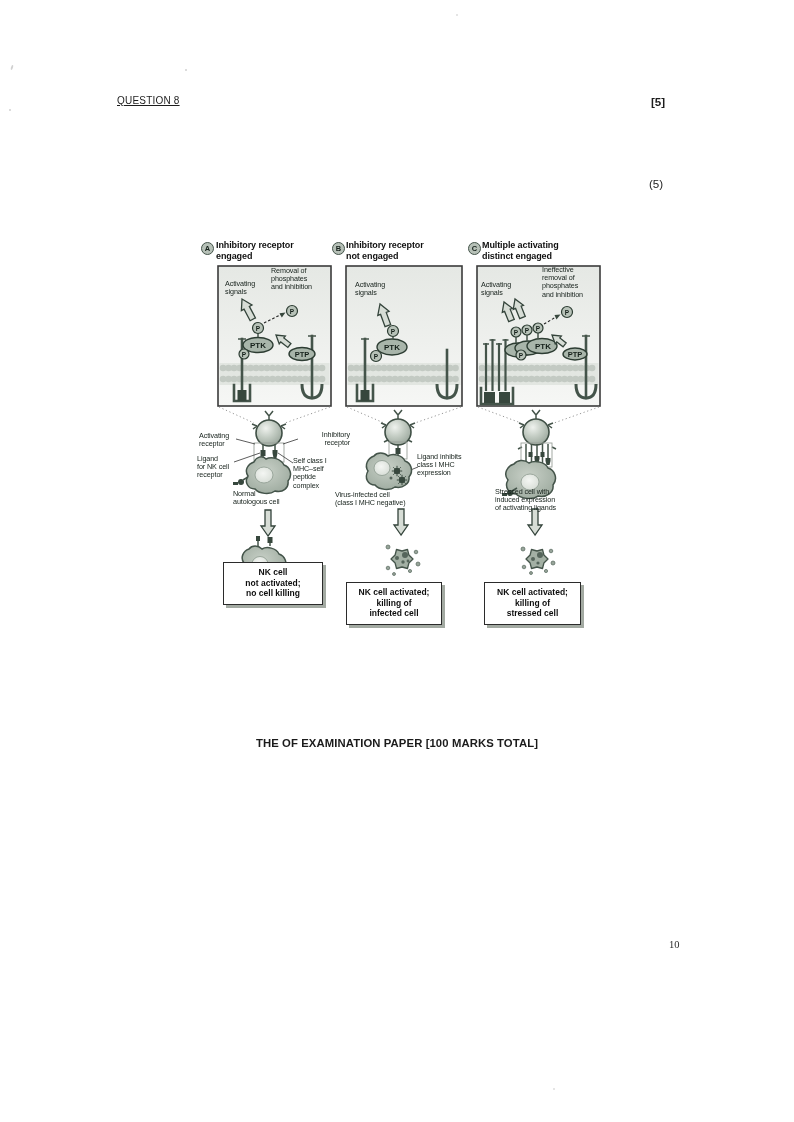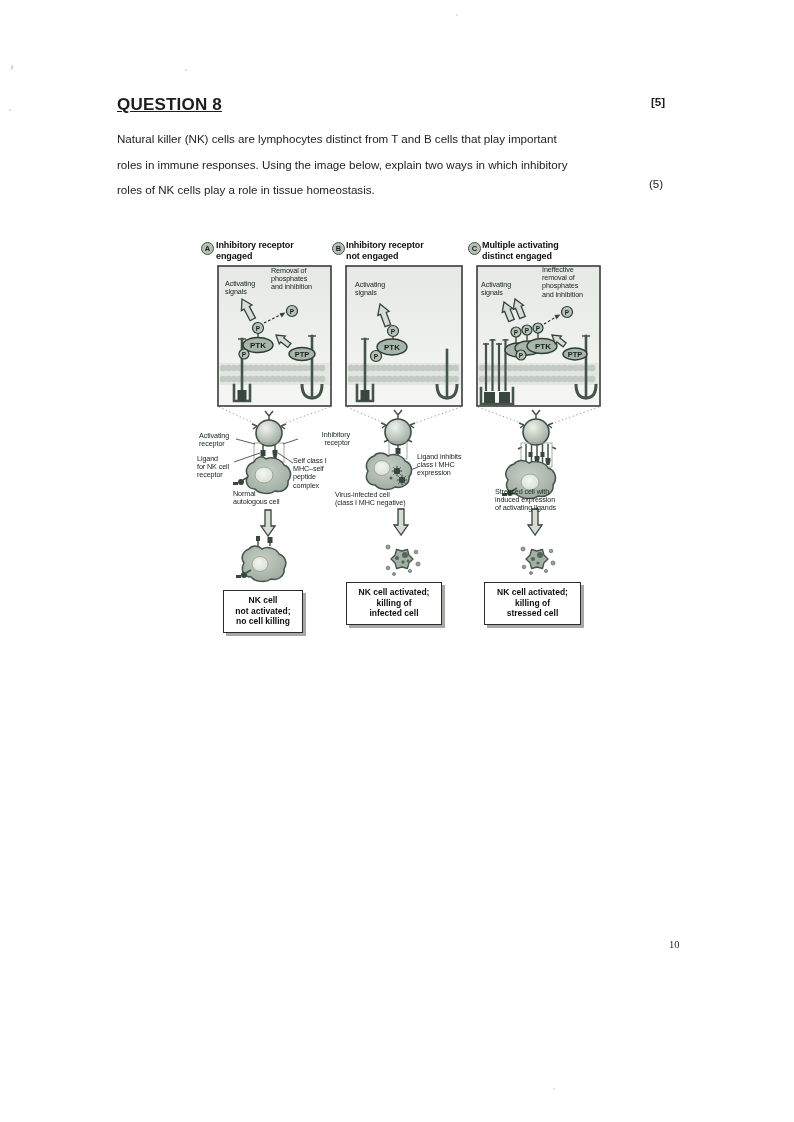--- a/index.html
+++ b/index.html
@@ -3,21 +3,21 @@
 <meta charset="utf-8">
 <style>
   html,body{margin:0;padding:0;background:#e9e9e9;}
   .page{
     position:relative;width:794px;height:1122px;background:#fff;
     font-family:"Liberation Sans",sans-serif;color:#1f1f1f;overflow:hidden;
     margin:0 auto;
   }
   .abs{position:absolute;}
   
-  .qhead{left:117px;top:95px;font-size:17px;font-weight:bold;text-decoration:underline;letter-spacing:.2px;color:#1d1d1d;}
+  .qhead{left:117px;top:95px;font-size:10px;font-weight:normal;text-decoration:underline;letter-spacing:.2px;color:#1d1d1d;}
   .qmarks{left:651px;top:95px;font-size:11.6px;font-weight:bold;color:#1d1d1d;}
   .body-text{left:117px;top:126px;width:560px;font-size:11.6px;line-height:25.7px;white-space:pre-line;color:#222;}
   .inline-marks{left:649px;top:177px;font-size:11.6px;color:#222;}
   .footer{left:9px;top:737px;width:776px;text-align:center;font-size:11.3px;font-weight:bold;color:#1b1b1b;letter-spacing:.1px;}
   .pagenum{left:669px;top:939px;font-family:"Liberation Serif",serif;font-size:10.5px;color:#2a2a2a;}
   
   .art{background:#9a9a9a;opacity:.45;border-radius:50%;}
   
   .figure{left:196px;top:240px;width:414px;height:400px;}
   .panel{position:absolute;top:0;width:138px;height:400px;}
@@ -86,23 +86,20 @@
   </svg>
 
   <div class="abs art" style="left:11px;top:65px;width:2px;height:5px;transform:rotate(18deg)"></div>
   <div class="abs art" style="left:185px;top:69px;width:2px;height:2px"></div>
   <div class="abs art" style="left:9px;top:109px;width:2px;height:2px"></div>
   <div class="abs art" style="left:456px;top:14px;width:2px;height:2px;opacity:.35"></div>
   <div class="abs art" style="left:553px;top:1088px;width:2px;height:2px;opacity:.35"></div>
 
   <div class="abs qhead">QUESTION 8</div>
   <div class="abs qmarks">[5]</div>
-  <div class="abs body-text">Natural killer (NK) cells are lymphocytes distinct from T and B cells that play important
-roles in immune responses. Using the image below, explain two ways in which inhibitory
-roles of NK cells play a role in tissue homeostasis.</div>
   <div class="abs inline-marks">(5)</div>
 
   <div class="abs figure">
 
     <div class="panel" style="left:0">
       <span class="phead-letter" style="left:5px;top:2px">A</span>
       <div class="phead-title" style="left:20px">Inhibitory receptor
 engaged</div>
 
       <svg width="138" height="400" viewBox="0 0 138 400">
@@ -194,21 +191,21 @@
 receptor</div>
       <div class="flabel" style="left:1px;top:215px;width:44px">Ligand
 for NK cell
 receptor</div>
       <div class="flabel" style="left:97px;top:217px;width:44px">Self class I
 MHC–self
 peptide
 complex</div>
       <div class="flabel center" style="left:37px;top:250px;width:75px">Normal
 autologous cell</div>
-      <div class="resbox" style="left:27px;top:350px;width:80px;height:43px">NK cell
+      <div class="resbox" style="left:27px;top:322px;width:100px;height:43px">NK cell
 not activated;
 no cell killing</div>
     </div>
 
     <div class="panel" style="left:134px">
       <span class="phead-letter" style="left:2px;top:2px">B</span>
       <div class="phead-title" style="left:16px">Inhibitory receptor
 not engaged</div>
 
       <svg width="138" height="400" viewBox="0 0 138 400">
@@ -391,15 +388,16 @@
 and inhibition</div>
       <div class="flabel" style="left:31px;top:248px;width:92px">Stressed cell with
 induced expression
 of activating ligands</div>
       <div class="resbox" style="left:20px;top:342px;width:97px;height:43px">NK cell activated;
 killing of
 stressed cell</div>
     </div>
   </div>
 
+  <div class="abs footer">THE OF EXAMINATION PAPER [100 MARKS TOTAL]</div>
   <div class="abs pagenum">10</div>
 
 </div>
 
 </body></html>

